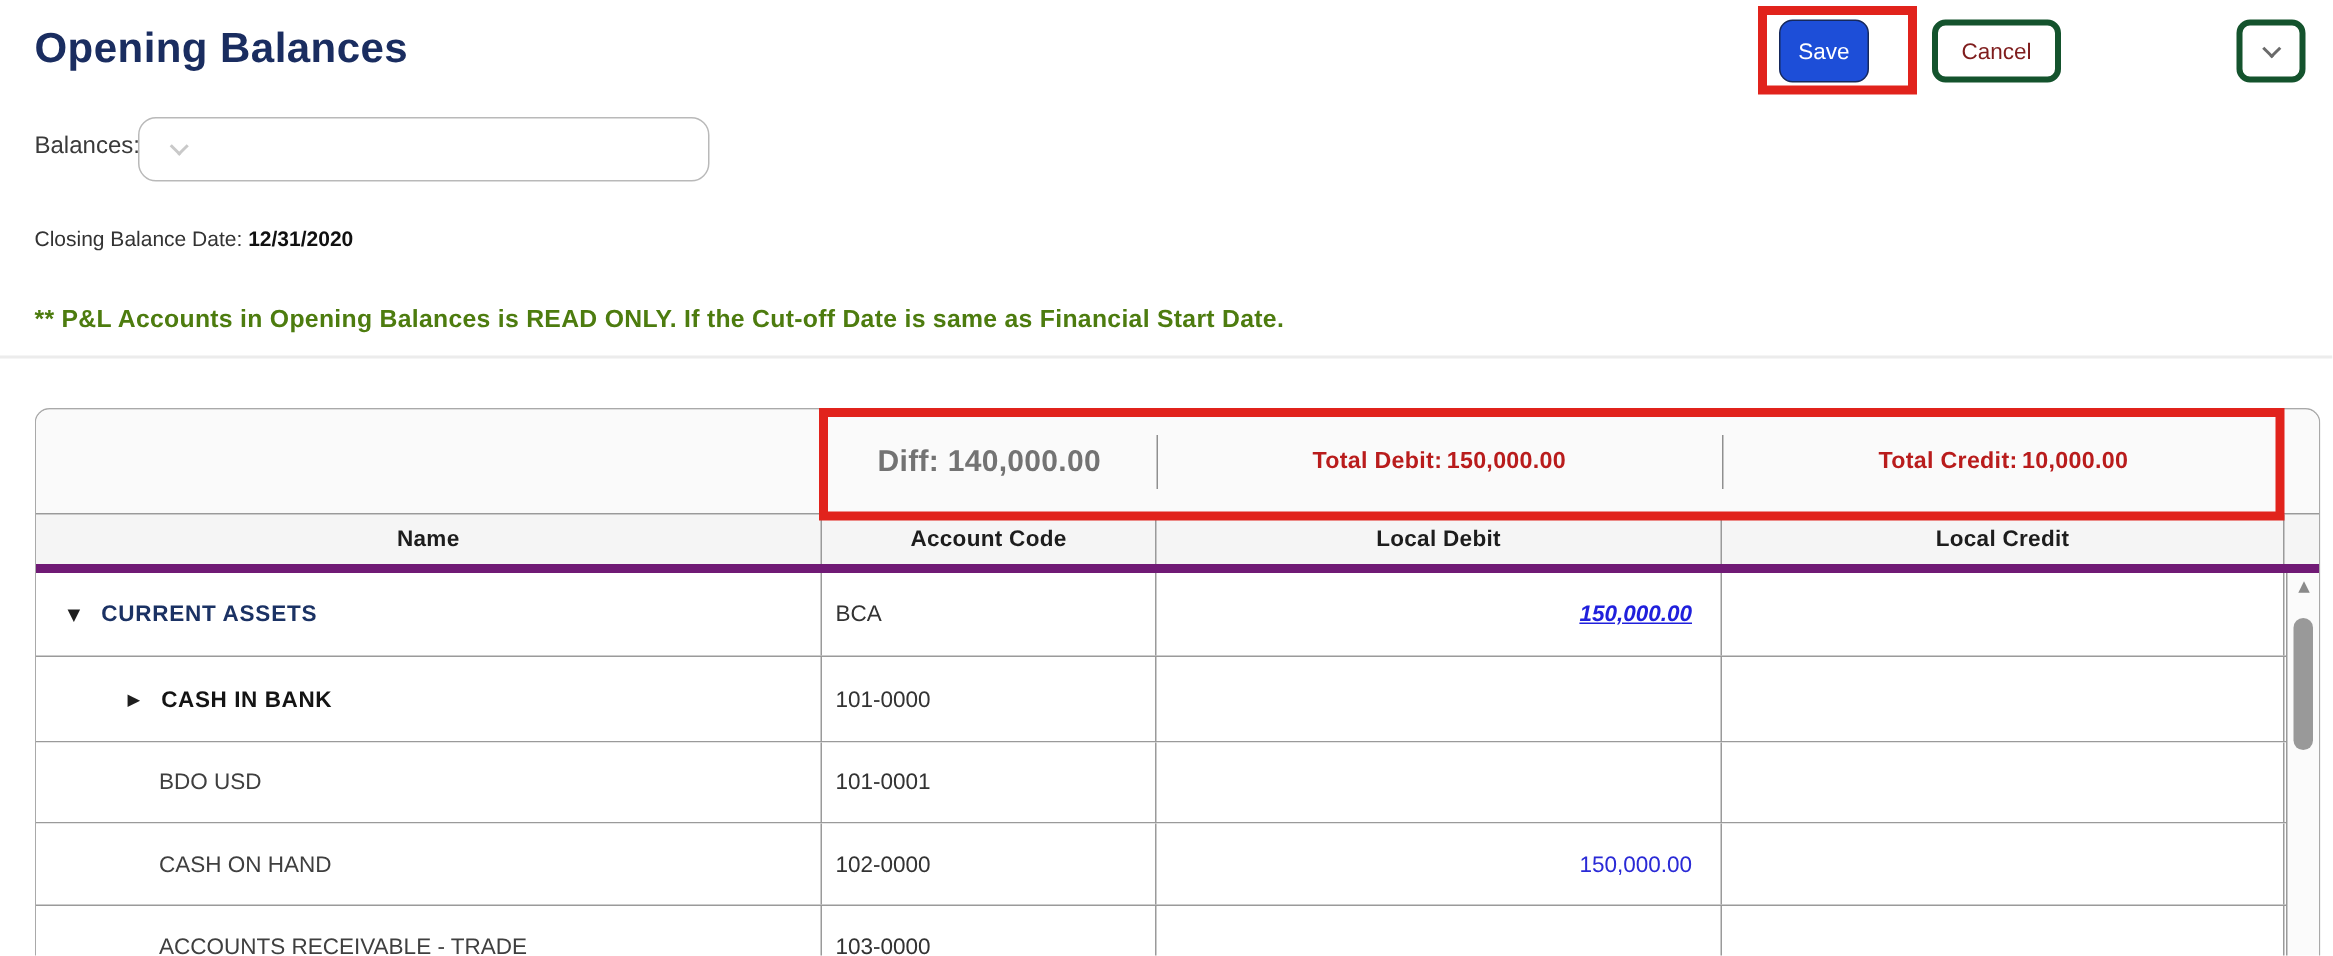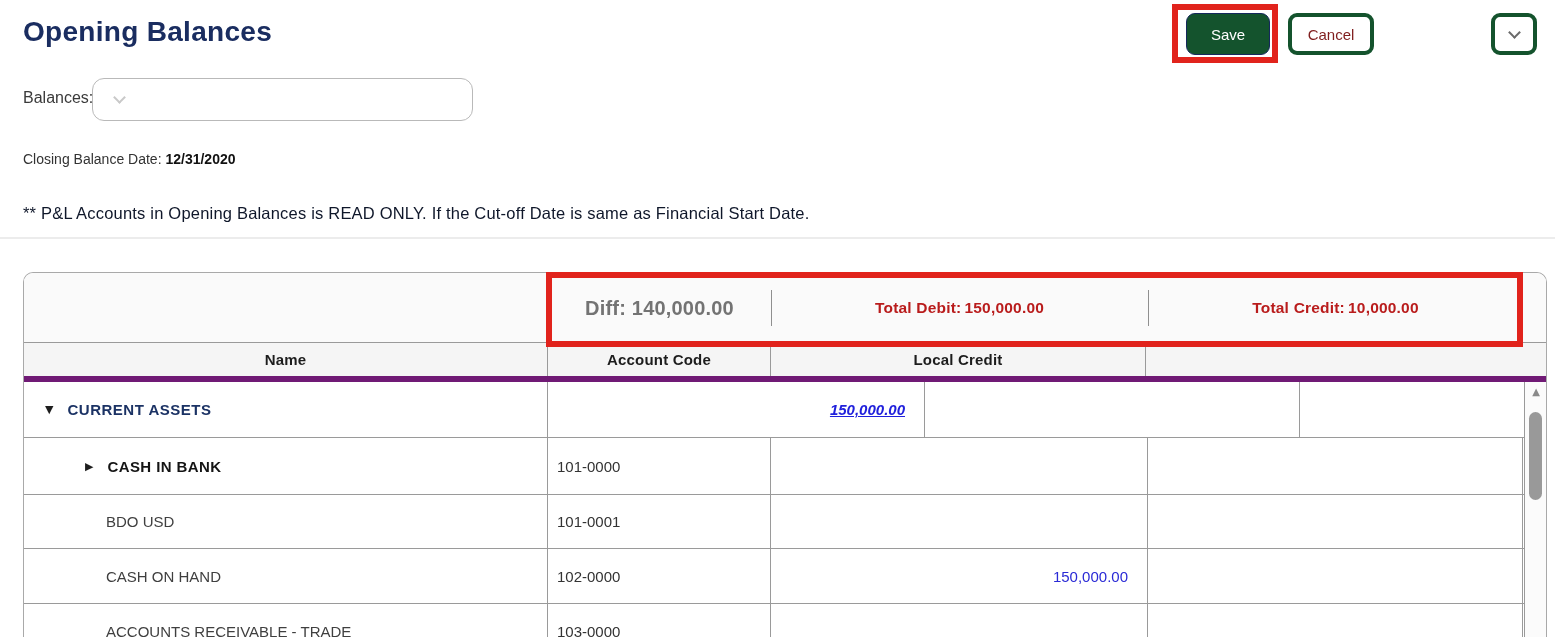--- a/index.html
+++ b/index.html
@@ -7,40 +7,40 @@
     font-family:"Liberation Sans", sans-serif; }
   .page { position:relative; width:1555px; height:637px; background:#fff; }
 
   
   .page-title { position:absolute; left:23px; top:16px; font-size:28px; font-weight:bold;
     color:#1a2d60; letter-spacing:.3px; }
 
   .btn { position:absolute; top:13px; height:42px; border-radius:9px; border:4px solid #14532d;
     background:#fff; color:#7f1d1d; font-size:15px; font-family:inherit; cursor:pointer;
     display:flex; align-items:center; justify-content:center; }
-  .btn-save { left:1186px; width:84px; background:#14532d; border:1px solid #15285c; color:#fff; }
+  .btn-save { left:1186px; width:60px; background:#1d4ed8; border:1px solid #15285c; color:#fff; }
   .btn-cancel { left:1288px; width:86px; }
   .btn-preview { left:1390px; width:95px; }
   .btn-more { left:1491px; width:46px; }
   .chev { display:inline-block; width:9px; height:9px; border-right:2px solid #6a6a6a;
     border-bottom:2px solid #6a6a6a; transform:rotate(45deg); margin-top:-4px; }
 
   
   .project-label { position:absolute; left:23px; top:89px; font-size:16px; color:#3a3a3a; }
   .project-select { position:absolute; left:92px; top:78px; width:381px; height:43px;
     border:1px solid #b9b9b9; border-radius:12px; background:#fff; display:flex;
     align-items:center; padding:0 18px 0 22px; cursor:pointer; }
   .project-select .value { font-size:15.5px; color:#3a3a3a; flex:1; }
   .project-select .chev { border-color:#c9c9c9; }
 
   
   .closing { position:absolute; left:23px; top:151px; font-size:14px; color:#333; }
   .closing b { color:#111; }
-  .note { position:absolute; left:23px; top:204px; font-size:16.5px; color:#0f172a;
-    font-weight:400; letter-spacing:.2px; }
+  .note { position:absolute; left:23px; top:204px; font-size:16.5px; color:#4d7c0f;
+    font-weight:700; letter-spacing:.2px; }
   .top-divider { position:absolute; left:0; top:237px; width:1555px; height:2px; background:#ececec; }
 
   
   .grid { position:absolute; left:23px; top:272px; width:1524px; height:366px;
     border:1px solid #a9a9a9; border-bottom:none; border-radius:10px 10px 0 0;
     overflow:hidden; background:#fff; }
 
   .t-totals { position:relative; height:70px; background:#fafafa; border-bottom:1px solid #9a9a9a; }
   .t-totals .vdiv { position:absolute; top:17px; width:1px; height:36px; background:#8f8f8f; }
   .vdiv-1 { left:747px; } .vdiv-2 { left:1124px; }
@@ -128,29 +128,31 @@
       <div class="vdiv vdiv-2"></div>
       <div class="tot-cell tot-credit">
         <span>Total Credit:</span>
         <span>10,000.00</span>
       </div>
     </div>
 
     <div class="t-head">
       <div class="hc hc-name">Name</div>
       <div class="hc hc-code">Account Code</div>
+      <div class="hc hc-debit">Local Debit</div>
       <div class="hc hc-credit">Local Credit</div>
       <div class="hc hc-gutter"></div>
     </div>
 
     <div class="t-row r1">
       <div class="c c-name lv1">
         <span class="tri">▼</span>
         <span class="name-group1">CURRENT ASSETS</span>
       </div>
+      <div class="c c-code">BCA</div>
       <div class="c c-debit">
         <span class="val-link">150,000.00</span>
       </div>
       <div class="c c-credit"></div>
     </div>
 
     <div class="t-row r2">
       <div class="c c-name lv2">
         <span class="tri">▶</span>
         <span class="name-group2">CASH IN BANK</span>

